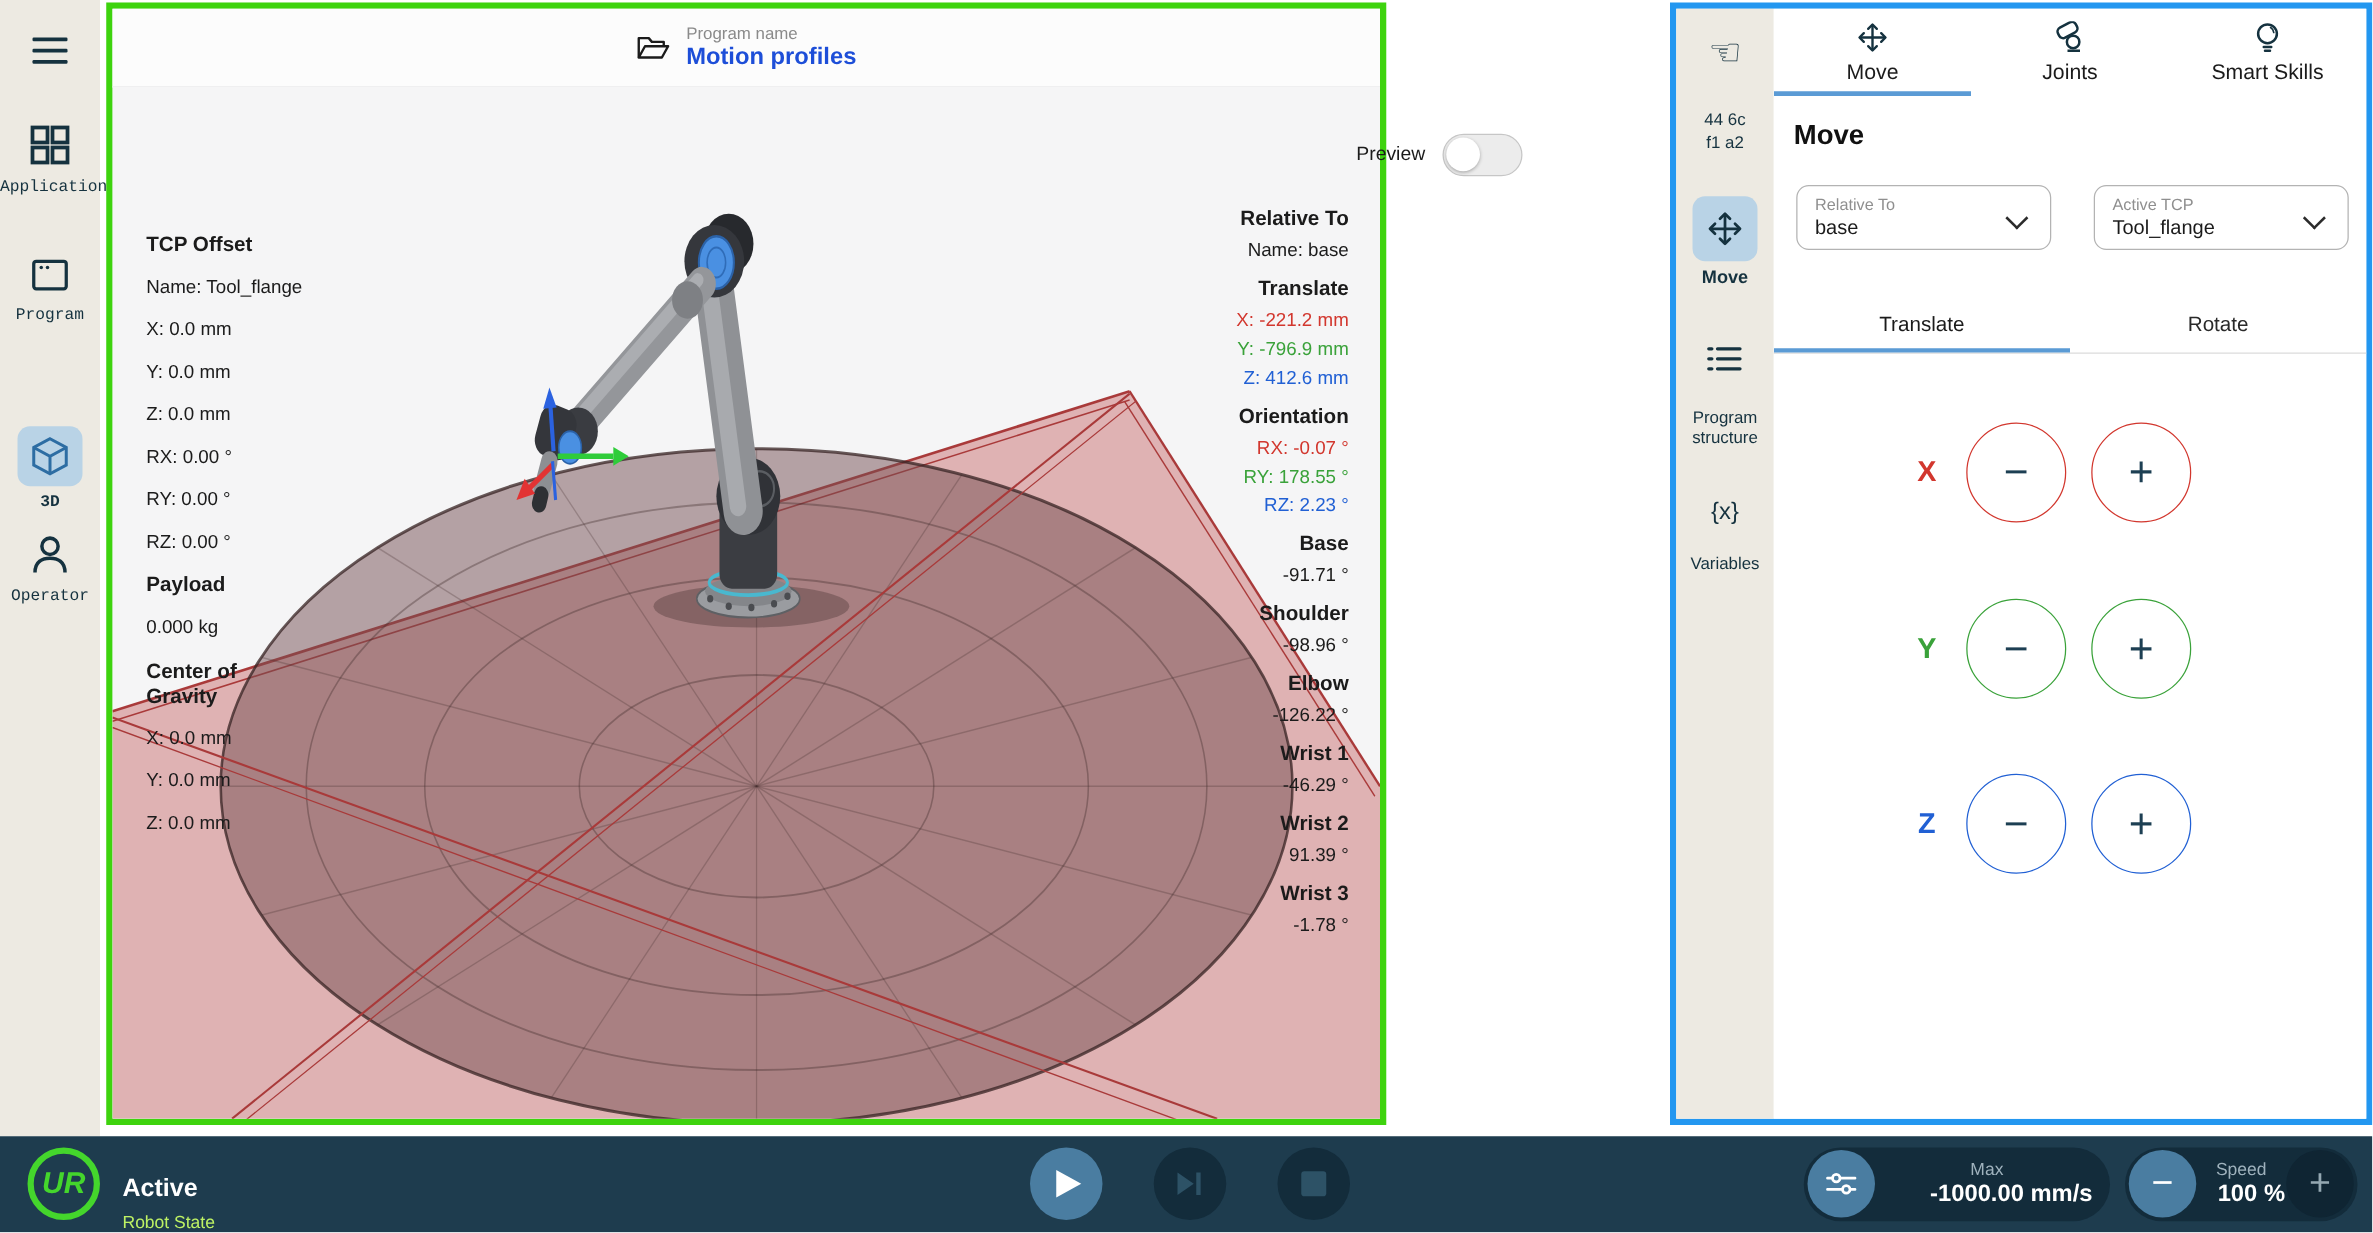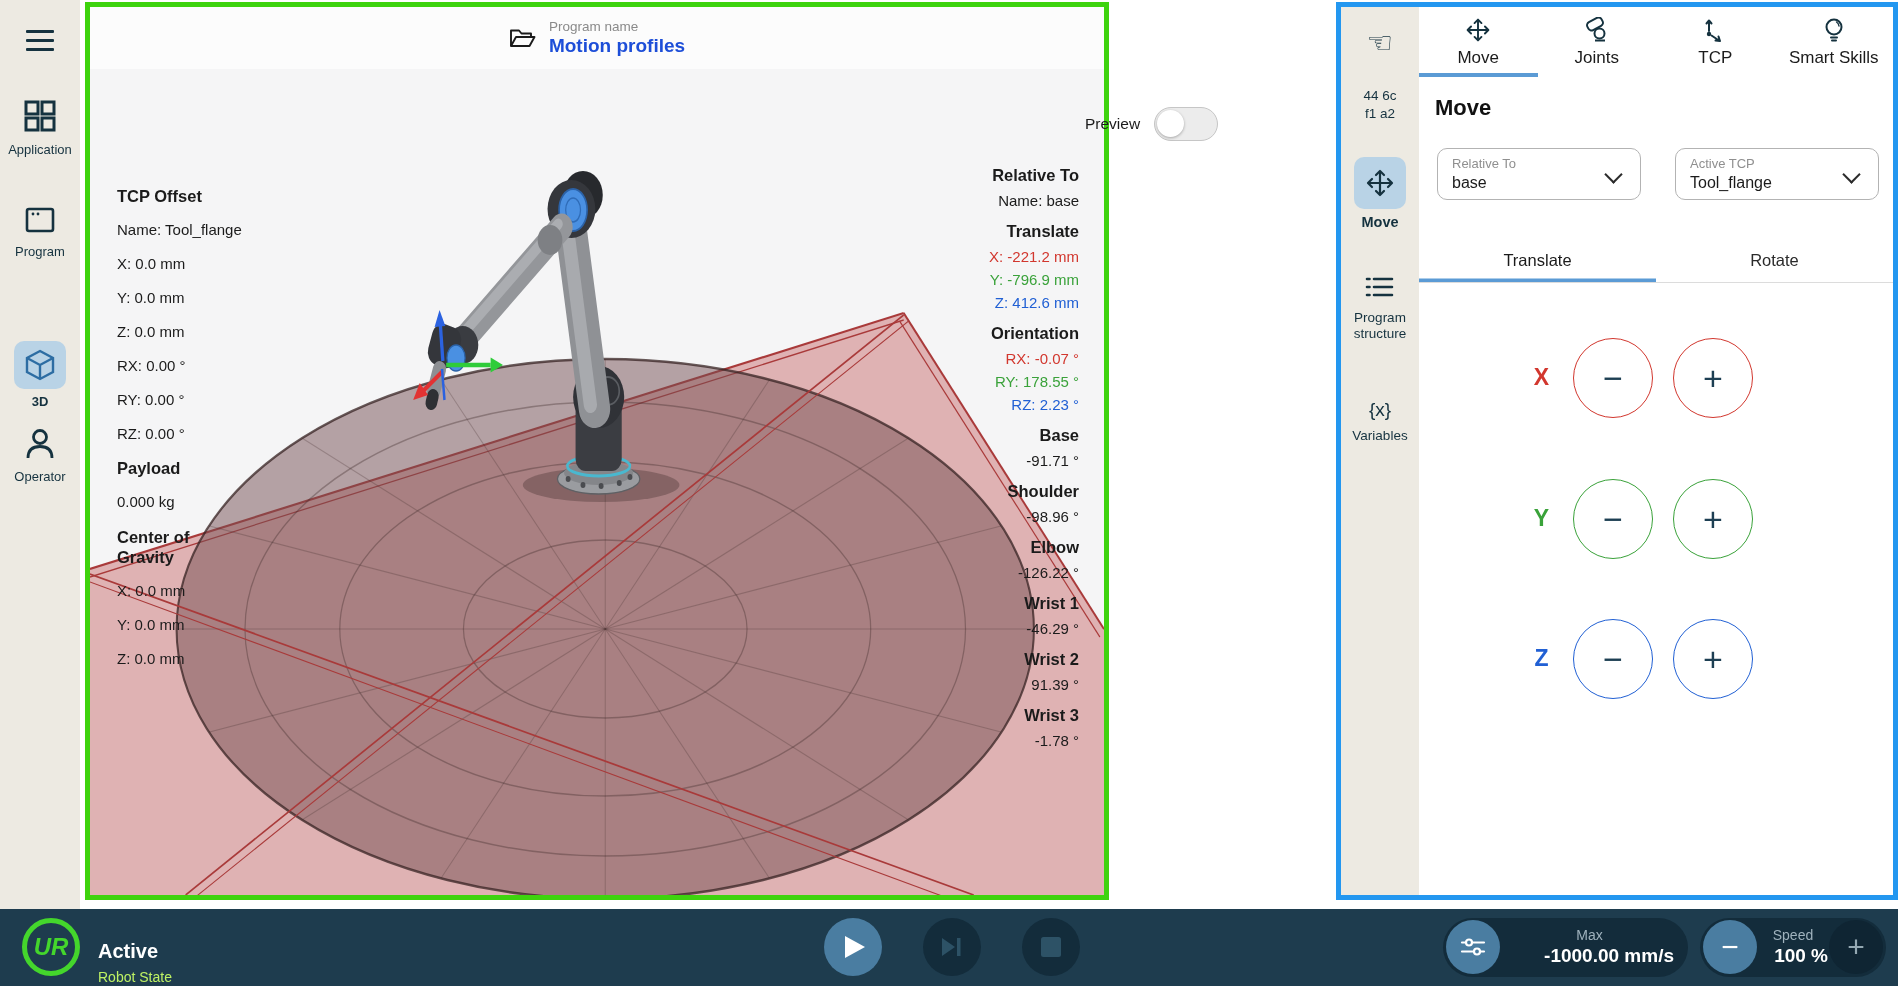--- a/index.html
+++ b/index.html
@@ -2,21 +2,21 @@
 <html><head>
 <meta charset="utf-8">
 <style>
   html,body{margin:0;padding:0;background:#fff;font-family:"Liberation Sans","DejaVu Sans",sans-serif;}
   .screen{position:relative;width:1898px;height:986px;background:#fff;overflow:hidden;}
 
   
   .sidebar{position:absolute;left:0;top:0;width:80px;height:909px;background:#edeae2;}
   .hamburger{position:absolute;left:17px;top:21px;width:46px;height:38px;display:flex;flex-direction:column;justify-content:center;gap:6px;cursor:pointer;}
   .hamburger span{display:block;width:28px;height:3px;background:#15323f;margin:0 auto;border-radius:1px;}
-  .side-item{position:absolute;left:0;width:80px;text-align:center;color:#15323f;cursor:pointer;}
+  .side-item{position:absolute;left:0;width:80px;text-align:center;color:#15323f;cursor:pointer;font-family:Liberation Mono, monospace;}
   .side-label{font-size:13px;color:#15323f;margin-top:5px;}
   .cube-bg{width:52px;height:48px;background:#b9d3e6;border-radius:10px;margin:0 auto;display:flex;align-items:center;justify-content:center;}
   .side-ico{display:flex;justify-content:center;}
 
   
   .viewport-panel{position:absolute;left:85px;top:2px;width:1024px;height:898px;border:5px solid #3ed30e;background:#f5f5f6;box-sizing:border-box;}
   .vp-header{position:absolute;left:0;top:0;right:0;height:62px;background:#fcfcfc;border-bottom:1px solid #e2e2e2;display:flex;align-items:center;justify-content:center;gap:13px;}
   .vp-title-block{display:flex;flex-direction:column;gap:1px;}
   .vp-label{font-size:13.5px;color:#8a8a8a;}
   .vp-title{font-size:19px;font-weight:bold;color:#1d4ed8;}
@@ -42,21 +42,21 @@
   .val-z{color:#2160d4;}
 
   
   .move-panel{position:absolute;left:1336px;top:2px;width:562px;height:898px;border:5px solid #2397f0;background:#fff;box-sizing:border-box;}
   .rail{position:absolute;left:0;top:0;width:78px;bottom:0;background:#edeae2;color:#15323f;}
   .rail-hand{position:absolute;top:18px;left:0;width:78px;text-align:center;font-size:30px;color:#15323f;}
   .rail-serial{position:absolute;top:80px;left:0;width:78px;text-align:center;font-size:13.5px;line-height:18px;color:#15323f;}
   .rail-tile{position:absolute;left:13px;top:150px;width:52px;height:52px;background:#b9d3e6;border-radius:10px;display:flex;align-items:center;justify-content:center;cursor:pointer;}
   .rail-move-label{position:absolute;top:207px;left:0;width:78px;text-align:center;font-size:14.5px;font-weight:bold;}
   .rail-btn{position:absolute;left:0;width:78px;text-align:center;cursor:pointer;}
-  .rail-btn .rlab{font-size:13.5px;line-height:16px;margin-top:7px;}
+  .rail-btn .rlab{font-size:13.5px;line-height:16px;margin-top:22px;}
   .varx{font-size:19px;color:#15323f;}
 
   .panel-main{position:absolute;left:78px;top:0;right:0;bottom:0;background:#fff;}
   .tabs{position:absolute;top:0;left:0;right:0;height:70px;display:flex;}
   .tab{flex:1;display:flex;flex-direction:column;align-items:center;justify-content:center;gap:5px;font-size:17px;color:#1b1b1b;cursor:pointer;white-space:nowrap;overflow:hidden;}
   .tab.active{box-shadow:inset 0 -4px 0 #5b9bd5;}
   .panel-title{position:absolute;left:16px;top:88px;font-size:22px;font-weight:bold;color:#111;}
   .dd{position:absolute;top:141px;height:52px;width:204px;border:1.5px solid #b3b3b3;border-radius:10px;box-sizing:border-box;background:#fff;cursor:pointer;}
   .dd1{left:18px;}
   .dd2{left:256px;}
@@ -357,28 +357,20 @@
         </div>
         <div class="tab">
           <svg width="26" height="26" viewBox="0 0 26 26" fill="none" stroke="#15323f" stroke-width="2" stroke-linejoin="round">
             <rect x="3" y="2.5" width="16" height="9" rx="3.5" transform="rotate(-28 11 7)"></rect>
             <circle cx="15.5" cy="16.5" r="5"></circle>
             <path d="M11 23.5 H21"></path>
           </svg>
           <span>Joints</span>
         </div>
         <div class="tab">
-          <svg width="26" height="26" viewBox="0 0 26 26" fill="none" stroke="#15323f" stroke-width="2" stroke-linecap="round" stroke-linejoin="round">
-            <circle cx="7" cy="17" r="2.2" fill="#15323f" stroke="none"></circle>
-            <path d="M7 14 V4 M4.5 6.5 L7 3.5 L9.5 6.5"></path>
-            <path d="M9.5 18.5 L17 23.5 M16.5 19.5 L18 24 L13.5 23.5"></path>
-          </svg>
-          <span>TCP</span>
-        </div>
-        <div class="tab">
           <svg width="26" height="26" viewBox="0 0 26 26" fill="none" stroke="#15323f" stroke-width="2" stroke-linecap="round">
             <circle cx="13" cy="10" r="7.5"></circle>
             <path d="M10 20.5 H16 M11 23.5 H15"></path>
             <path d="M15.5 5 A5.5 5.5 0 0 1 18 9" stroke-width="1.4"></path>
           </svg>
           <span>Smart Skills</span>
         </div>
       </div>
 
       <div class="panel-title">Move</div>

